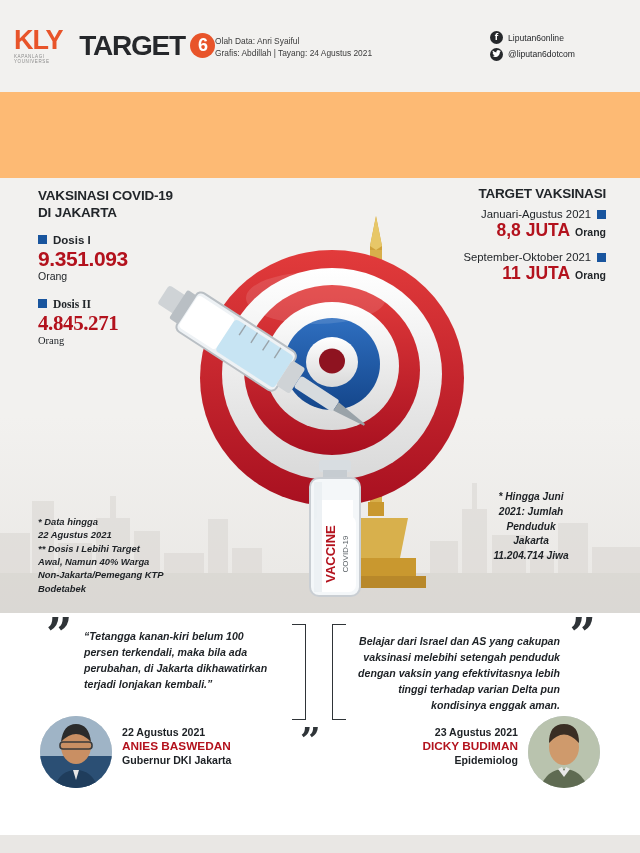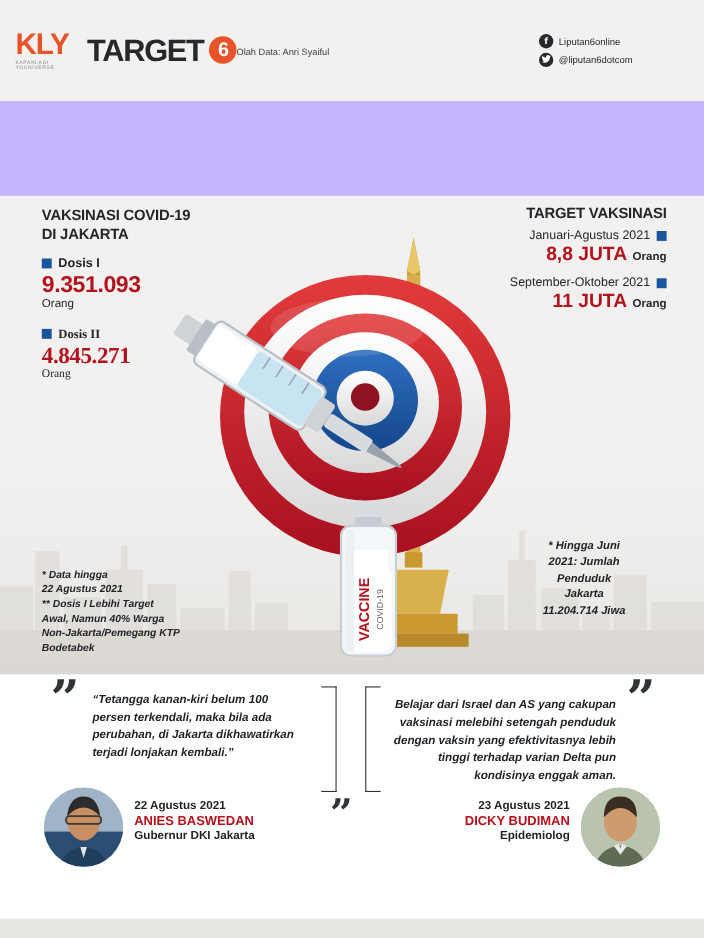--- a/index.html
+++ b/index.html
@@ -4,21 +4,21 @@
 <style>
   * { box-sizing: border-box; }
   html, body { margin:0; padding:0; }
   body {
     width:640px; height:853px;
     font-family:"Liberation Sans", sans-serif;
     background:#ffffff;
     overflow:hidden;
     position:relative;
   }
-  .page { position:relative; width:640px; height:853px; overflow:hidden; background:#c4b5fd; }
+  .page { position:relative; width:640px; height:853px; overflow:hidden; background:#fdba74; }
 
   
   .header {
     position:absolute; top:0; left:0; width:640px; height:92px;
     background:#f2f1ef;
     display:flex; align-items:center;
   }
   .hdr-logo { width:215px; padding-left:14px; display:flex; align-items:center; }
   .kly {
     font-size:27px; font-weight:bold; color:#e8542a; letter-spacing:-1px;
@@ -154,20 +154,21 @@
         <div class="kly">KLY</div>
         <div class="kly-sub">KAPANLAGI YOUNIVERSE</div>
       </div>
       <div class="liputan">
         <span>TARGET</span>
         <span class="six">6</span>
       </div>
     </div>
     <div class="hdr-credits">
       <div>Olah Data: Anri Syaiful</div>
+      <div>Grafis: Abdillah | Tayang: 24 Agustus 2021</div>
     </div>
     <div class="hdr-social">
       <div class="soc-row">
         <span class="soc-ico">f</span>
         <span>Liputan6online</span>
       </div>
       <div class="soc-row">
         <span class="soc-ico tw">
           <svg width="9" height="9" viewBox="0 0 24 24" style="vertical-align:-1px">
               <path fill="#fff" d="M23 4.9c-.8.4-1.7.6-2.6.8 1-.6 1.7-1.5 2-2.5-.9.5-1.9.9-3 1.1A4.6 4.6 0 0 0 11.6 8c0 .4 0 .7.1 1A13 13 0 0 1 2.2 4.3a4.6 4.6 0 0 0 1.4 6.1c-.7 0-1.4-.2-2-.5 0 2.2 1.6 4 3.7 4.5-.6.2-1.3.2-2 .1a4.6 4.6 0 0 0 4.3 3.2A9.2 9.2 0 0 1 1 19.6a13 13 0 0 0 7 2c8.4 0 13-7 13-13v-.6c.9-.6 1.6-1.4 2-2.1z"></path>

